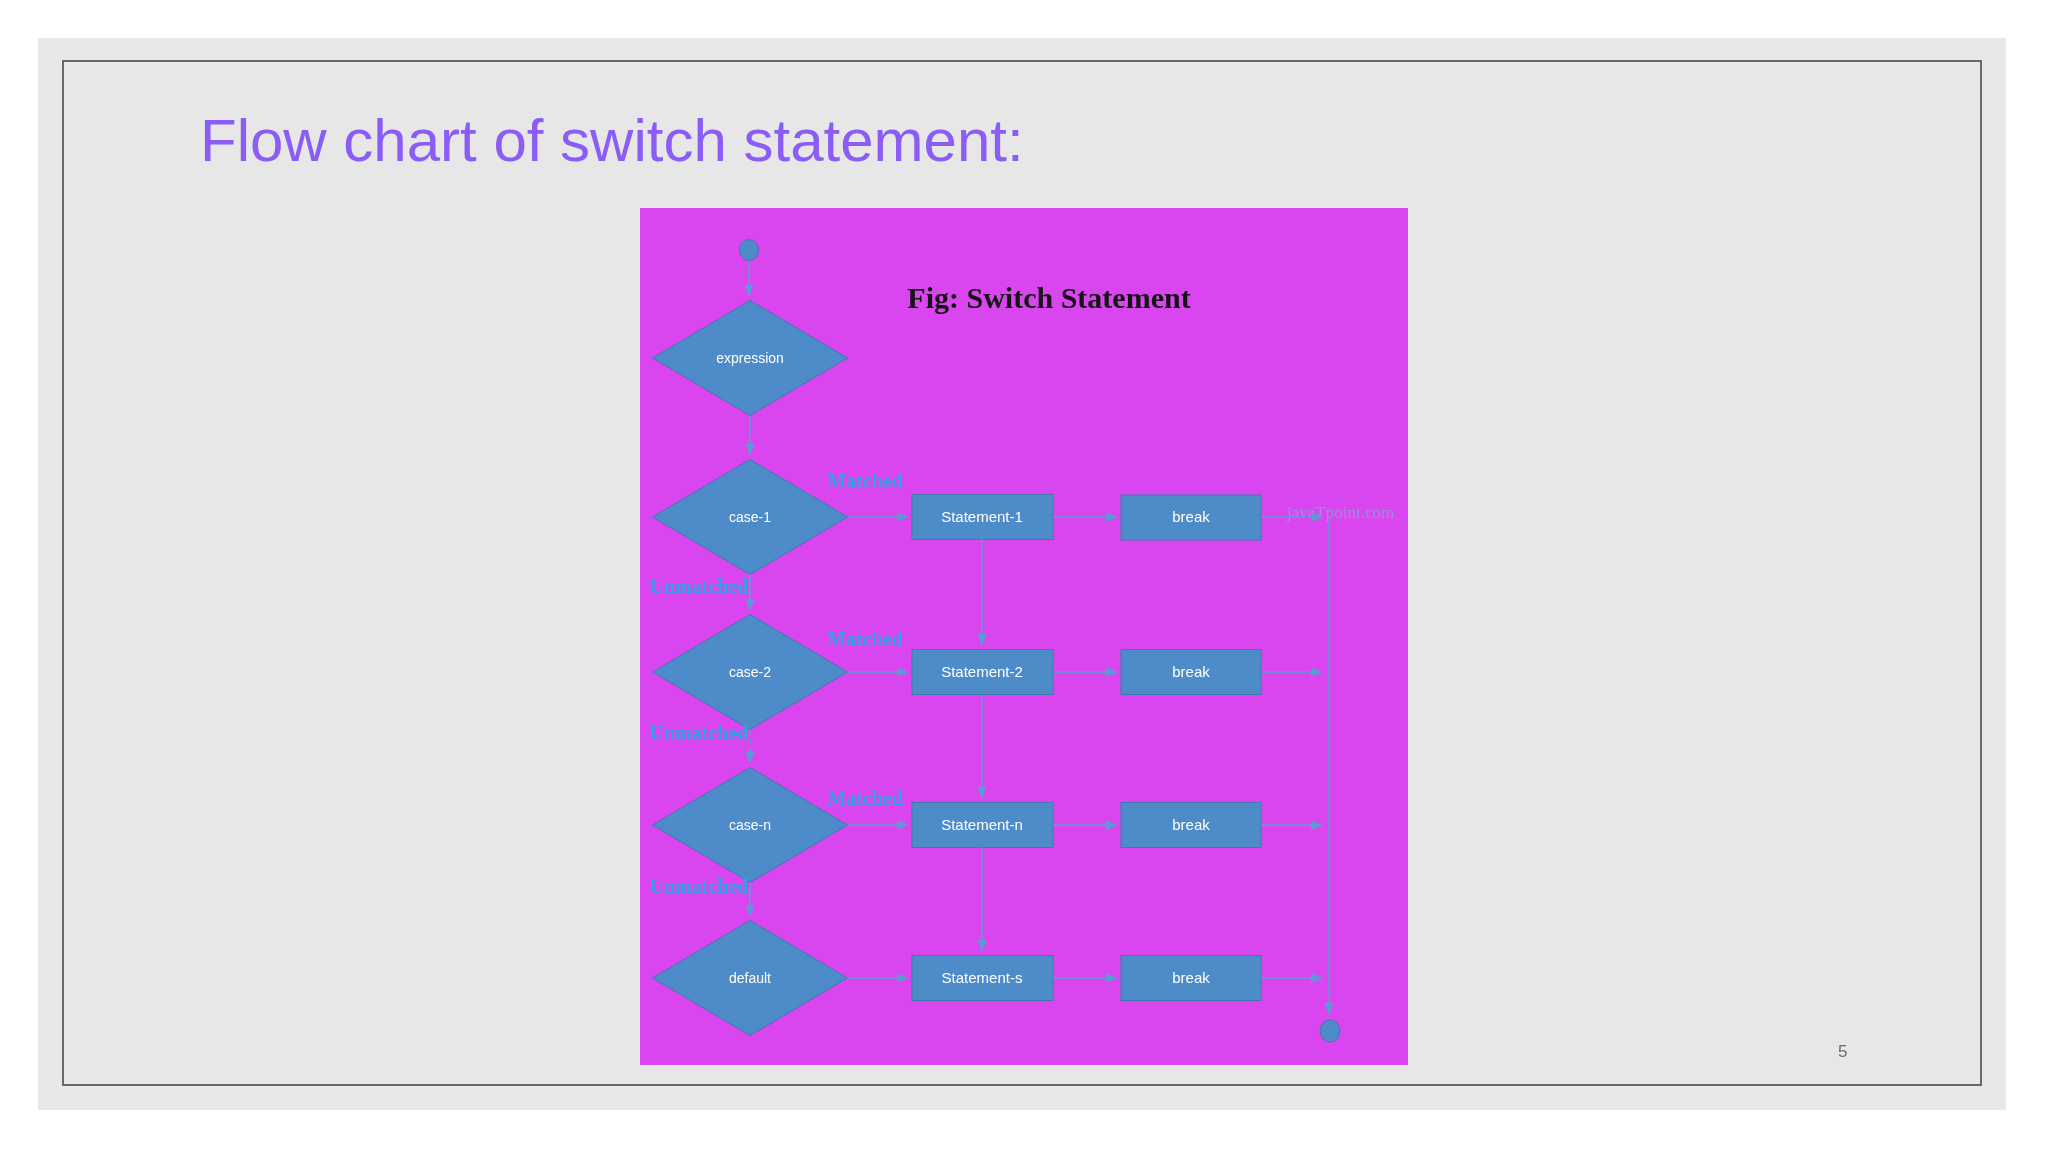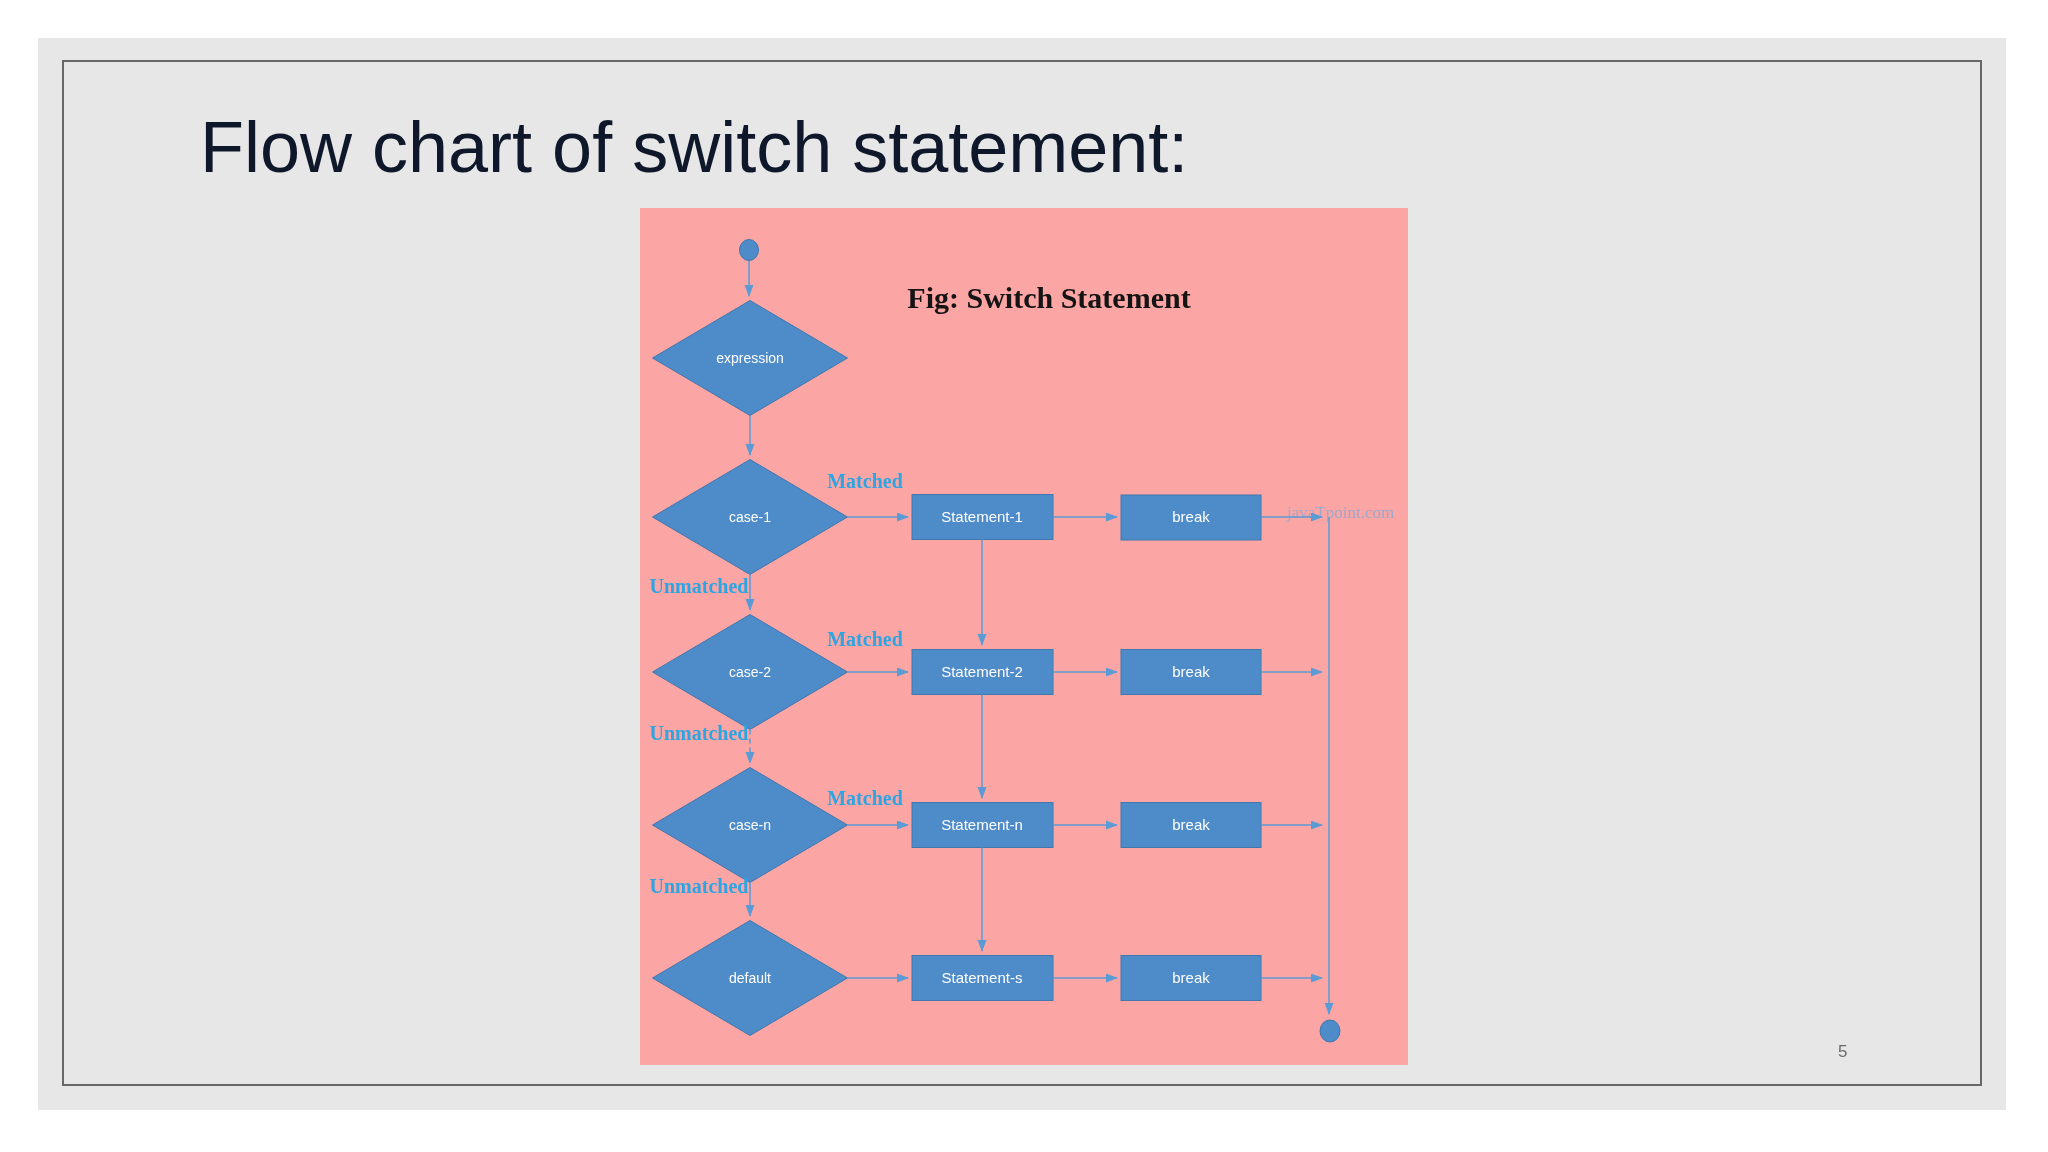--- a/index.html
+++ b/index.html
@@ -1,23 +1,23 @@
 <!DOCTYPE html>
 <html><head>
 <meta charset="utf-8">
 <style>
   html,body{margin:0;padding:0;background:#ffffff;}
   .stage{position:relative;width:2048px;height:1152px;background:#ffffff;overflow:hidden;
          font-family:"Liberation Sans",sans-serif;}
   .panel{position:absolute;left:38px;top:38px;width:1968px;height:1072px;background:#e7e7e8;}
   .slide-border{position:absolute;left:62px;top:60px;width:1920px;height:1026px;
                 border:2px solid #686868;box-sizing:border-box;}
-  .title{position:absolute;left:200px;top:106px;font-size:72px;font-weight:300;
-         color:#0f172a;letter-spacing:0px;white-space:nowrap;}
-  .figure{position:absolute;left:640px;top:208px;width:768px;height:857px;background:#fca5a5;}
+  .title{position:absolute;left:200px;top:106px;font-size:60px;font-weight:300;
+         color:#8b5cf6;letter-spacing:0px;white-space:nowrap;}
+  .figure{position:absolute;left:640px;top:208px;width:768px;height:857px;background:#d946ef;}
   .figure svg{position:absolute;left:0;top:0;}
   .pagenum{position:absolute;left:1838px;top:1042px;font-size:17px;color:#6a6a6a;}
   .shape-label{font-family:"Liberation Sans",sans-serif;fill:#ffffff;}
   .blue-label{font-family:"Liberation Serif",serif;font-weight:bold;fill:#2ca5e2;}
   .caption{font-family:"Liberation Serif",serif;font-weight:600;fill:#141414;}
   .watermark{font-family:"Liberation Serif",serif;fill:rgba(125,170,215,0.75);}
 </style>
 </head>
 <body>
 

